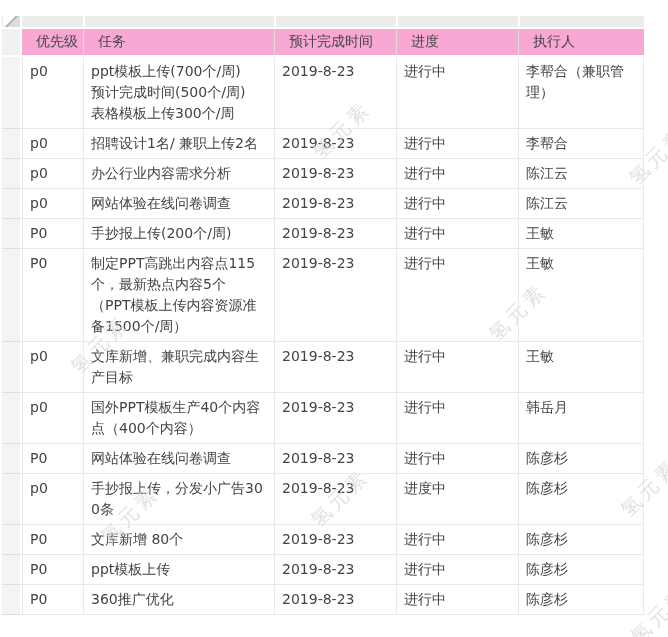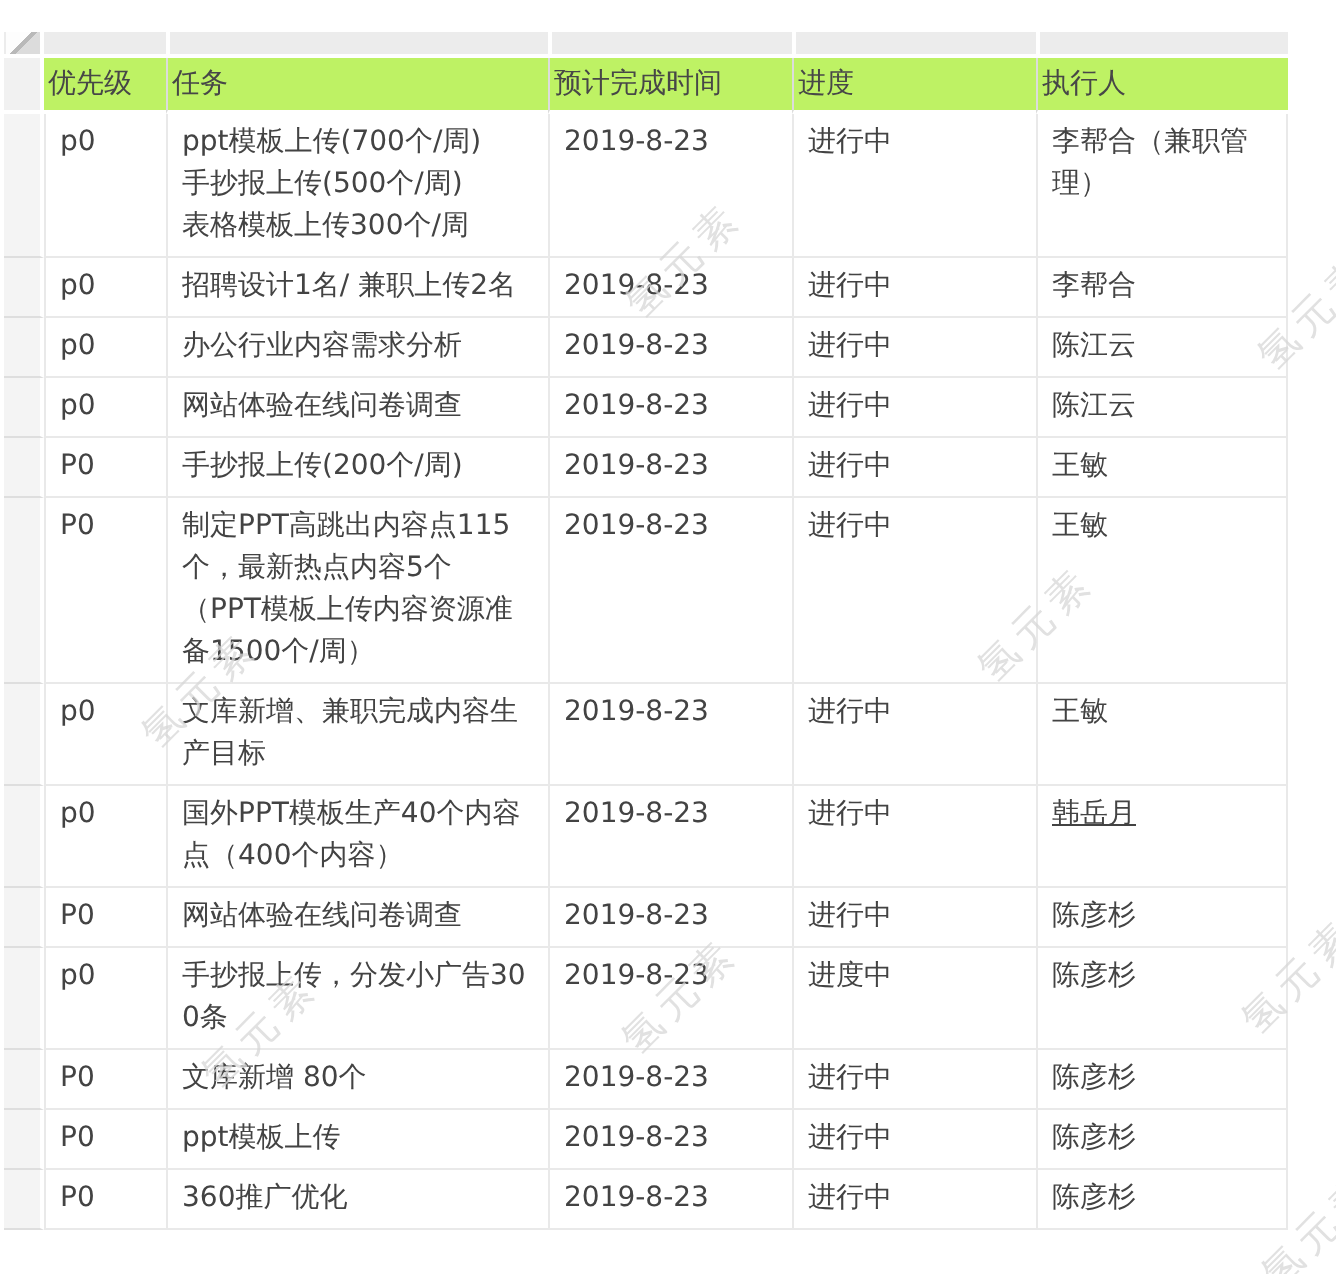--- a/index.html
+++ b/index.html
@@ -15,36 +15,36 @@
   tr.strip td{height:12px;background:#ececec;border-bottom:2px solid #ffffff;padding:0;}
   tr.strip td.gutter{background:#ececec;border-right:2px solid #ffffff;}
   tr.strip td.seg{border-left:2px solid #ffffff;}
   .corner-box{
     width:17px;height:11px;margin-left:1px;
     background:linear-gradient(135deg,#fdfdfd 46%,#b9b9b9 46%,#b9b9b9 56%,#dcdcdc 56%);
   }
 
   
   tr.head td{
-    height:28px;background:#bef264;color:#474747;font-size:14px;
-    padding:4px 2px;border-bottom:2px solid #ffffff;border-left:1px solid #dcdcdc;
+    height:28px;background:#f9a8d4;color:#474747;font-size:14px;
+    padding:4px 14px;border-bottom:2px solid #ffffff;border-left:1px solid #dcdcdc;
     vertical-align:middle;white-space:nowrap;
   }
   tr.head td.gutter{background:#f1f1f1;border-left:none;border-right:2px solid #ffffff;padding:0;}
   tr.head td.c1{border-left:none;}
 
   
   tr.row td{
     background:#ffffff;color:#434343;font-size:14px;line-height:21px;
     padding:4px 7px;border-bottom:1px solid #e9e9e9;border-left:1px solid #e9e9e9;
   }
   tr.row td.gutter{background:#f4f4f4;border-left:none;border-bottom:1px solid #dedede;border-right:2px solid #ffffff;padding:0;}
   tr.row td.c5{border-right:1px solid #e9e9e9;margin-left:36px;}
   td.task{white-space:pre-line;word-break:break-all;}
-  td.small-owner{font-size:12px;text-decoration:underline;}
+  td.small-owner{font-size:12px;}
 
   .h29{height:29px;} .h50{height:50px;} .h71{height:71px;} .h92{height:92px;}
 
   
   #wm-layer{position:absolute;left:0;top:0;width:668px;height:637px;pointer-events:none;}
   .wm{
     position:absolute;transform:translate(-50%,-50%) rotate(-45deg);
     font-size:20px;letter-spacing:4px;opacity:.75;white-space:nowrap;
   }
 </style>
@@ -80,21 +80,21 @@
       <td>任务</td>
       <td>预计完成时间</td>
       <td>进度</td>
       <td>执行人</td>
     </tr>
 
     <tr class="row">
       <td class="gutter h71"></td>
       <td>p0</td>
       <td class="task">ppt模板上传(700个/周)
-手抄报上传(500个/周)
+预计完成时间(500个/周)
 表格模板上传300个/周</td>
       <td>2019-8-23</td>
       <td>进行中</td>
       <td class="c5">李帮合（兼职管理）</td>
     </tr>
 
     <tr class="row">
       <td class="gutter h29"></td>
       <td>p0</td>
       <td class="task">招聘设计1名/ 兼职上传2名</td>

